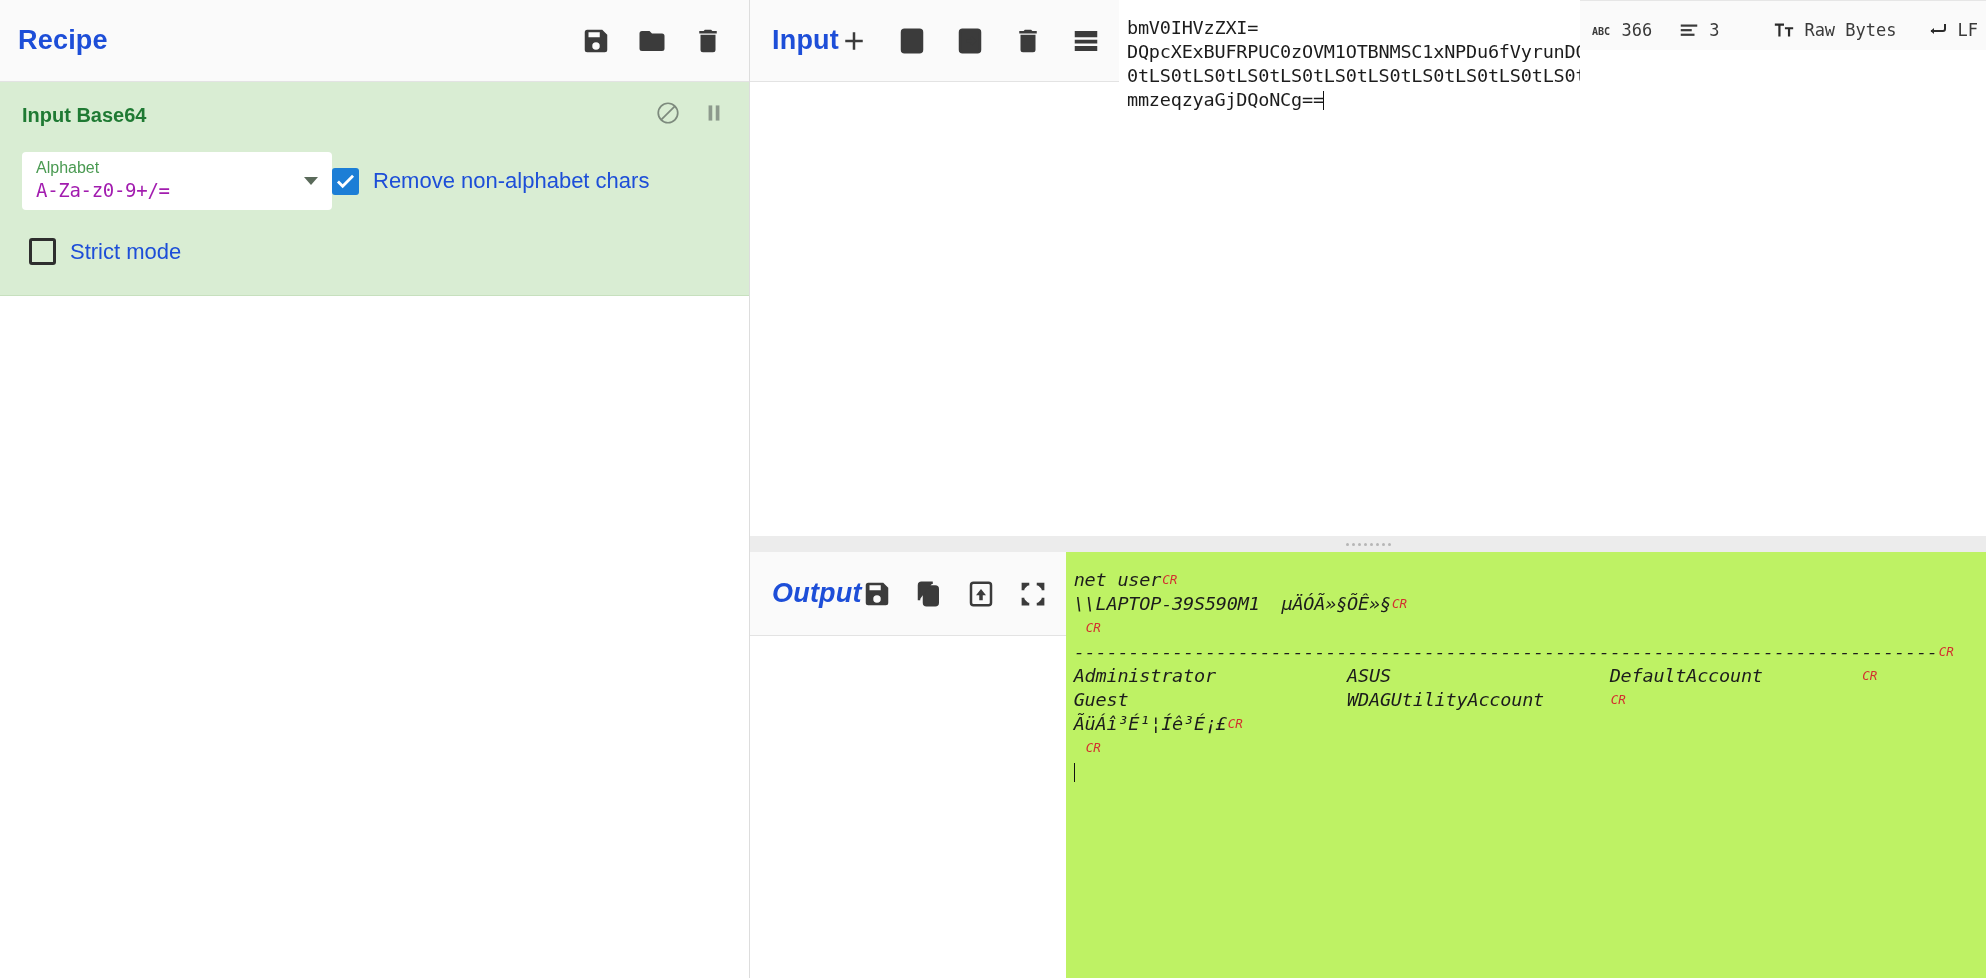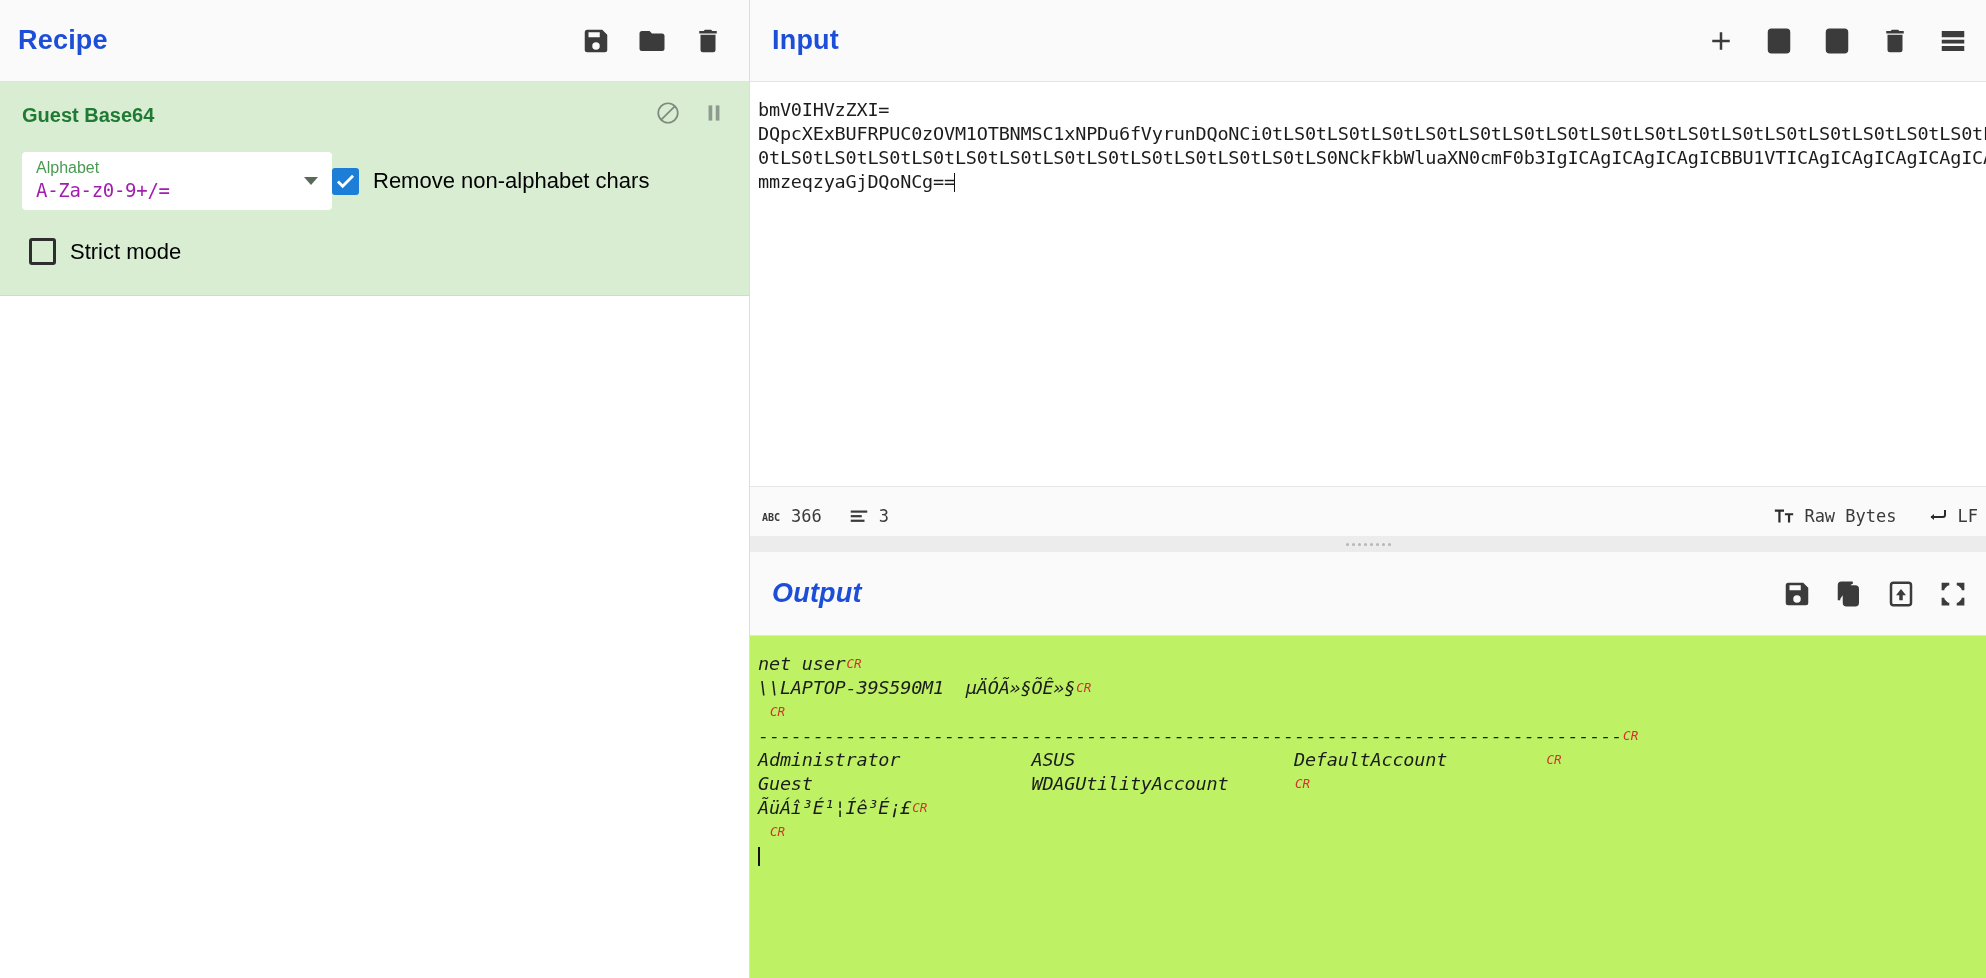--- a/index.html
+++ b/index.html
@@ -73,28 +73,28 @@
   .cb-wrap { display: flex; align-items: center; gap: 14px; cursor: pointer; }
   .cb {
     width: 27px; height: 27px; border-radius: 3px;
     background: #1c7ed6; position: relative; flex: none;
   }
   .cb svg { position: absolute; left: 4px; top: 5px; width: 19px; height: 17px; }
   .cb-off {
     width: 27px; height: 27px; border-radius: 3px;
     border: 3px solid #2e2e2e; background: transparent; flex: none;
   }
-  .cb-label { font-size: 22px; color: #000000; }
+  .cb-label { font-size: 22px; color: #1d4ed8; }
   .op-row2 { margin-top: 28px; display: flex; align-items: center; gap: 24px; padding-left: 7px; }
   .recipe-body { flex: 1; background: #fff; }
 
   
   .right { flex: 1; display: flex; flex-direction: column; min-width: 0; }
 
-  .io-pane { display: flex; flex-direction: column; min-width: 0; }
+  .io-pane { display: flex; min-width: 0; }
   .input-pane { height: 536px; }
   .input-head { padding: 0 18px 0 22px; }
   .input-head .pane-icons { gap: 28px; }
 
   .code {
     font-family: "DejaVu Sans Mono", monospace;
     font-size: 18.5px;
     line-height: 24px;
     color: #1c1c1c;
     white-space: pre;
@@ -163,21 +163,21 @@
         <span title="Clear recipe">
           <svg class="ic" viewBox="0 0 24 24">
               <path d="M6 19a2 2 0 0 0 2 2h8a2 2 0 0 0 2-2V7H6v12zM19 4h-3.5l-1-1h-5l-1 1H5v2h14V4z"></path>
             </svg>
         </span>
       </div>
     </div>
 
     <div class="op">
       <div class="op-head">
-        <div class="op-title">Guest Base64</div>
+        <div class="op-title">Input Base64</div>
         <div class="op-ctrls">
           <span title="Disable operation">
             <svg class="op-ctrl" viewBox="0 0 24 24" stroke-width="1.6">
                 <circle cx="12" cy="12" r="9"></circle>
                 <line x1="5.6" y1="18.4" x2="18.4" y2="5.6"></line>
               </svg>
           </span>
           <span title="Set breakpoint">
             <svg class="op-ctrl" viewBox="0 0 24 24">
                 <rect x="7" y="5" width="3.4" height="14" fill="#8d9a8d" stroke="none"></rect>

